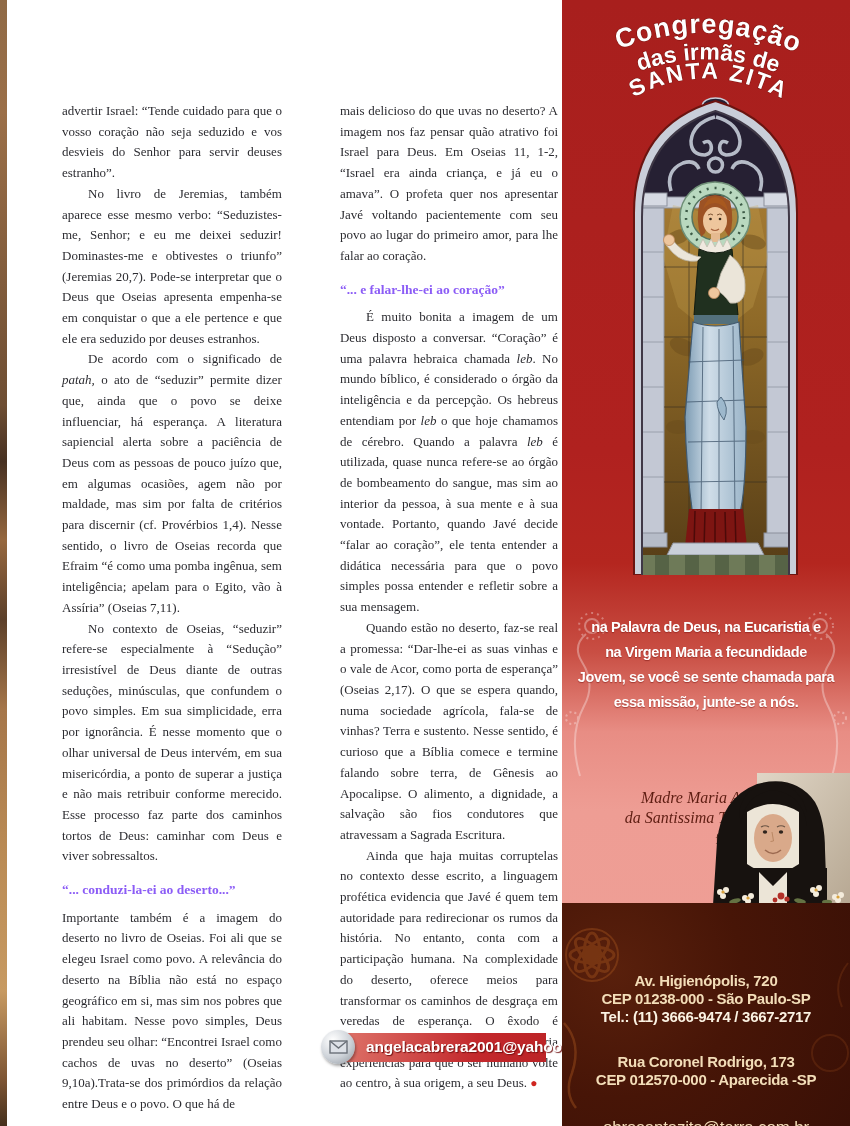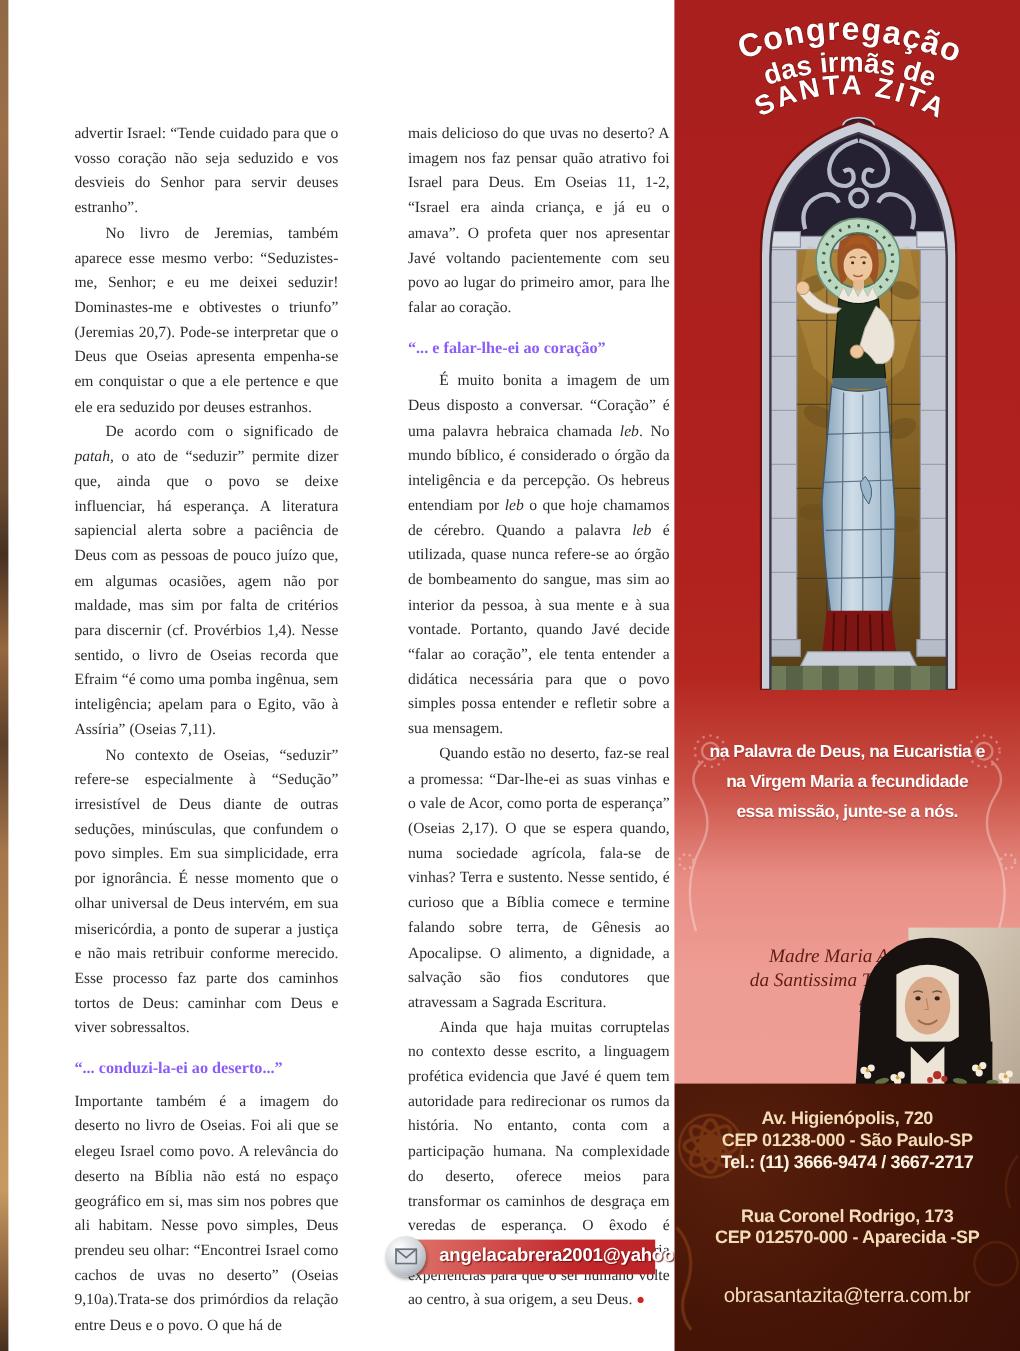--- a/index.html
+++ b/index.html
@@ -47,21 +47,21 @@
   .founder .name{font-style:italic;font-size:16px;line-height:20px;}
   .founder .role{font-style:normal;font-size:15px;margin-top:3px;color:#46251a;}
   .nun-svg{position:absolute;left:133px;top:768px;}
   .panel{position:absolute;left:0;top:903px;width:288px;height:223px;
     background:radial-gradient(circle at 18% 30%,#59200c 0%,#471507 45%,#3a1006 100%);}
   .orn-svg{position:absolute;left:0;top:0;}
   .addr{position:relative;text-align:center;font-family:"Liberation Sans",sans-serif;
     font-weight:bold;}
   .addr-line{font-size:15px;line-height:18px;letter-spacing:-0.3px;color:#f3ddb8;}
   .addr-line.tel{color:#fbf2e2;}
-  .addr.a1{padding-top:21px;}
+  .addr.a1{padding-top:21px;margin-top:48px;}
   .addr.a2{padding-top:27px;}
   .panel .email{position:relative;margin-top:29px;text-align:center;
     font-family:"Liberation Sans",sans-serif;font-weight:normal;font-size:17px;
     letter-spacing:-0.2px;color:#f3ddb8;}
 </style>
 </head>
 <body>
 
 <div class="spine"></div>
 
@@ -244,20 +244,21 @@
       <circle cx="258" cy="28" r="7"></circle>
         <circle cx="258" cy="28" r="13" stroke-dasharray="2 4"></circle>
       <circle cx="10" cy="120" r="6" stroke-dasharray="2 3"></circle>
       <circle cx="278" cy="120" r="6" stroke-dasharray="2 3"></circle>
     </g>
   </svg>
 
   <div class="mission">
     <div>na Palavra de Deus, na Eucaristia e</div>
     <div>na Virgem Maria a fecundidade</div>
+    <div>Jovem, se você se sente chamada para</div>
     <div>essa missão, junte-se a nós.</div>
   </div>
 
   <div class="founder">
     <div class="name">Madre Maria Amélia</div>
     <div class="name">da Santissima Trindade</div>
     <div class="role">fundadora</div>
   </div>
 
   <svg class="nun-svg" width="155" height="137" viewBox="0 0 155 137">

